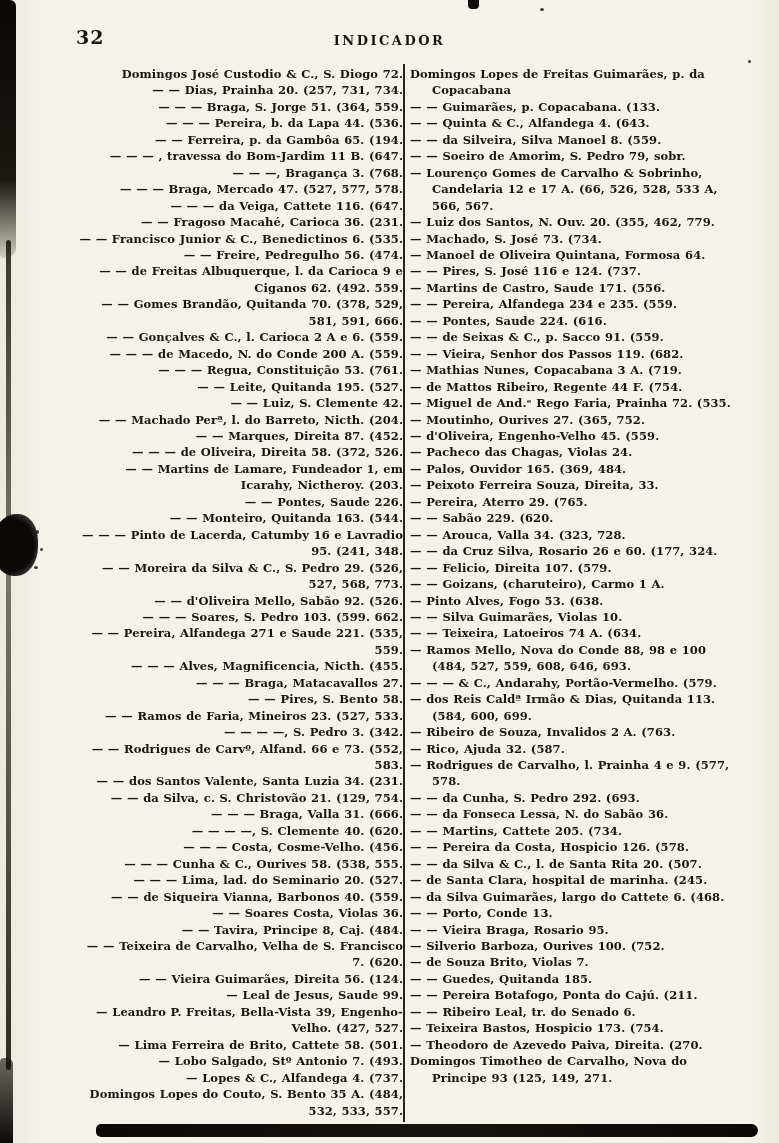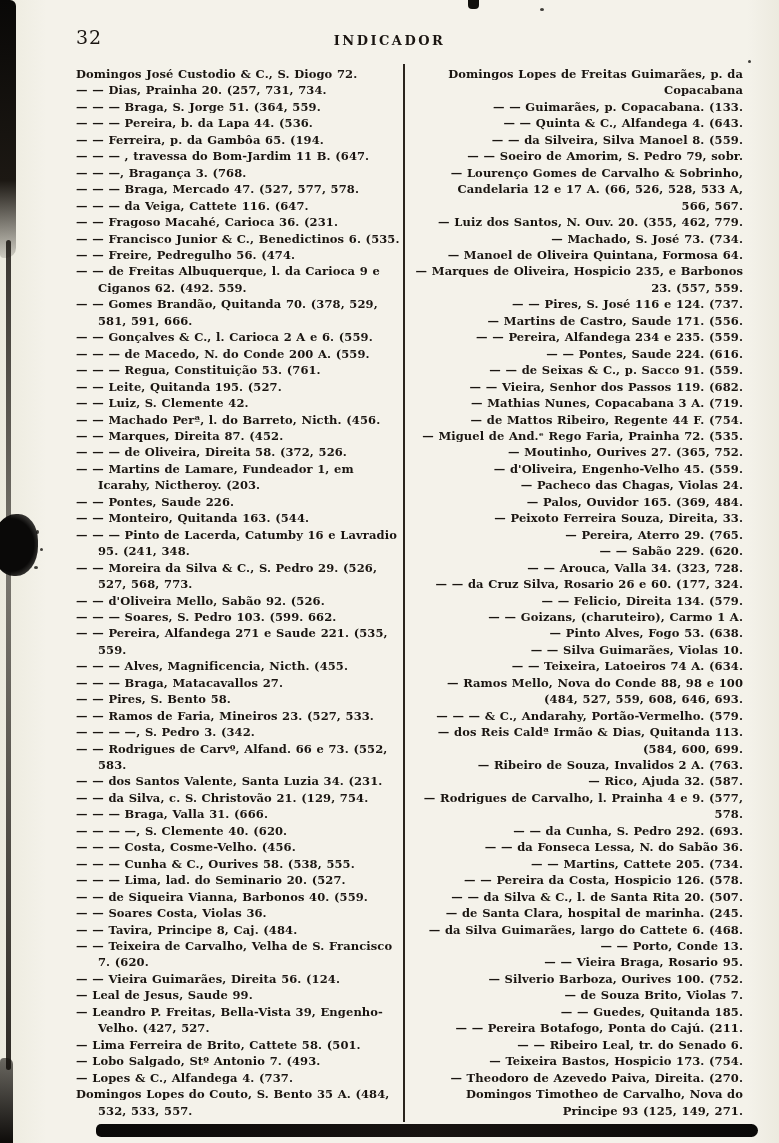--- a/index.html
+++ b/index.html
@@ -14,34 +14,34 @@
     font-family: "DejaVu Serif", "Liberation Serif", serif;
     overflow: hidden;
   }
   .page {
     position: absolute; inset: 0;
     background: linear-gradient(90deg, #eceade 0%, var(--paper) 6%, var(--paper) 96%, #eceadf 100%);
   }
   
   .page-number {
     position: absolute; left: 76px; top: 26px;
-    font-size: 19px; font-weight: 400; color: var(--ink); letter-spacing: 1px;
+    font-size: 19px; font-weight: 700; color: var(--ink); letter-spacing: 1px;
   }
   .header-title {
     position: absolute; left: 0; top: 33px; width: 779px;
     text-align: center;
     font-size: 13px; font-weight: 700; color: var(--ink); letter-spacing: 2.5px;
   }
   
   .col {
     position: absolute; top: 66px;
     color: var(--ink);
   }
-  .col-left  { left: 76px;  width: 327px; }
-  .col-right { left: 410px; width: 333px; text-align: right; }
+  .col-left  { left: 76px;  width: 327px; text-align: right; }
+  .col-right { left: 410px; width: 333px; }
   .divider {
     position: absolute; left: 403px; top: 64px;
     width: 2px; height: 1058px;
     background: #2a241d;
   }
   .entry {
     font-size: 11.5px;
     line-height: 16.45px;
     font-weight: 700;
     padding-left: 22px;
@@ -107,21 +107,21 @@
       <div class="entry">— — Fragoso Macahé, Carioca 36. (231.</div>
       <div class="entry">— — Francisco Junior &amp; C., Benedictinos 6. (535.</div>
       <div class="entry">— — Freire, Pedregulho 56. (474.</div>
       <div class="entry">— — de Freitas Albuquerque, l. da Carioca 9 e Ciganos 62. (492. 559.</div>
       <div class="entry">— — Gomes Brandão, Quitanda 70. (378, 529, 581, 591, 666.</div>
       <div class="entry">— — Gonçalves &amp; C., l. Carioca 2 A e 6. (559.</div>
       <div class="entry">— — — de Macedo, N. do Conde 200 A. (559.</div>
       <div class="entry">— — — Regua, Constituição 53. (761.</div>
       <div class="entry">— — Leite, Quitanda 195. (527.</div>
       <div class="entry">— — Luiz, S. Clemente 42.</div>
-      <div class="entry">— — Machado Perª, l. do Barreto, Nicth. (456.</div>
+      <div class="entry">— — Machado Perª, l. do Barreto, Nicth. (204.</div>
       <div class="entry">— — Marques, Direita 87. (452.</div>
       <div class="entry">— — — de Oliveira, Direita 58. (372, 526.</div>
       <div class="entry">— — Martins de Lamare, Fundeador 1, em Icarahy, Nictheroy. (203.</div>
       <div class="entry">— — Pontes, Saude 226.</div>
       <div class="entry">— — Monteiro, Quitanda 163. (544.</div>
       <div class="entry">— — — Pinto de Lacerda, Catumby 16 e Lavradio 95. (241, 348.</div>
       <div class="entry">— — Moreira da Silva &amp; C., S. Pedro 29. (526, 527, 568, 773.</div>
       <div class="entry">— — d'Oliveira Mello, Sabão 92. (526.</div>
       <div class="entry">— — — Soares, S. Pedro 103. (599. 662.</div>
       <div class="entry">— — Pereira, Alfandega 271 e Saude 221. (535, 559.</div>
@@ -153,40 +153,39 @@
   <div class="col col-right">
       <div class="entry">Domingos Lopes de Freitas Guimarães, p. da Copacabana</div>
       <div class="entry">— — Guimarães, p. Copacabana. (133.</div>
       <div class="entry">— — Quinta &amp; C., Alfandega 4. (643.</div>
       <div class="entry">— — da Silveira, Silva Manoel 8. (559.</div>
       <div class="entry">— — Soeiro de Amorim, S. Pedro 79, sobr.</div>
       <div class="entry">— Lourenço Gomes de Carvalho &amp; Sobrinho, Candelaria 12 e 17 A. (66, 526, 528, 533 A, 566, 567.</div>
       <div class="entry">— Luiz dos Santos, N. Ouv. 20. (355, 462, 779.</div>
       <div class="entry">— Machado, S. José 73. (734.</div>
       <div class="entry">— Manoel de Oliveira Quintana, Formosa 64.</div>
-      <div class="entry">— Marques de Oliveira, Hospicio 235, e Barbonos 23. (557, 559.</div>
       <div class="entry">— — Pires, S. José 116 e 124. (737.</div>
       <div class="entry">— Martins de Castro, Saude 171. (556.</div>
       <div class="entry">— — Pereira, Alfandega 234 e 235. (559.</div>
       <div class="entry">— — Pontes, Saude 224. (616.</div>
       <div class="entry">— — de Seixas &amp; C., p. Sacco 91. (559.</div>
       <div class="entry">— — Vieira, Senhor dos Passos 119. (682.</div>
       <div class="entry">— Mathias Nunes, Copacabana 3 A. (719.</div>
       <div class="entry">— de Mattos Ribeiro, Regente 44 F. (754.</div>
       <div class="entry">— Miguel de And.ᵉ Rego Faria, Prainha 72. (535.</div>
       <div class="entry">— Moutinho, Ourives 27. (365, 752.</div>
       <div class="entry">— d'Oliveira, Engenho-Velho 45. (559.</div>
       <div class="entry">— Pacheco das Chagas, Violas 24.</div>
       <div class="entry">— Palos, Ouvidor 165. (369, 484.</div>
       <div class="entry">— Peixoto Ferreira Souza, Direita, 33.</div>
       <div class="entry">— Pereira, Aterro 29. (765.</div>
       <div class="entry">— — Sabão 229. (620.</div>
       <div class="entry">— — Arouca, Valla 34. (323, 728.</div>
       <div class="entry">— — da Cruz Silva, Rosario 26 e 60. (177, 324.</div>
-      <div class="entry">— — Felicio, Direita 134. (579.</div>
+      <div class="entry">— — Felicio, Direita 107. (579.</div>
       <div class="entry">— — Goizans, (charuteiro), Carmo 1 A.</div>
       <div class="entry">— Pinto Alves, Fogo 53. (638.</div>
       <div class="entry">— — Silva Guimarães, Violas 10.</div>
       <div class="entry">— — Teixeira, Latoeiros 74 A. (634.</div>
       <div class="entry">— Ramos Mello, Nova do Conde 88, 98 e 100 (484, 527, 559, 608, 646, 693.</div>
       <div class="entry">— — — &amp; C., Andarahy, Portão-Vermelho. (579.</div>
       <div class="entry">— dos Reis Caldª Irmão &amp; Dias, Quitanda 113. (584, 600, 699.</div>
       <div class="entry">— Ribeiro de Souza, Invalidos 2 A. (763.</div>
       <div class="entry">— Rico, Ajuda 32. (587.</div>
       <div class="entry">— Rodrigues de Carvalho, l. Prainha 4 e 9. (577, 578.</div>

